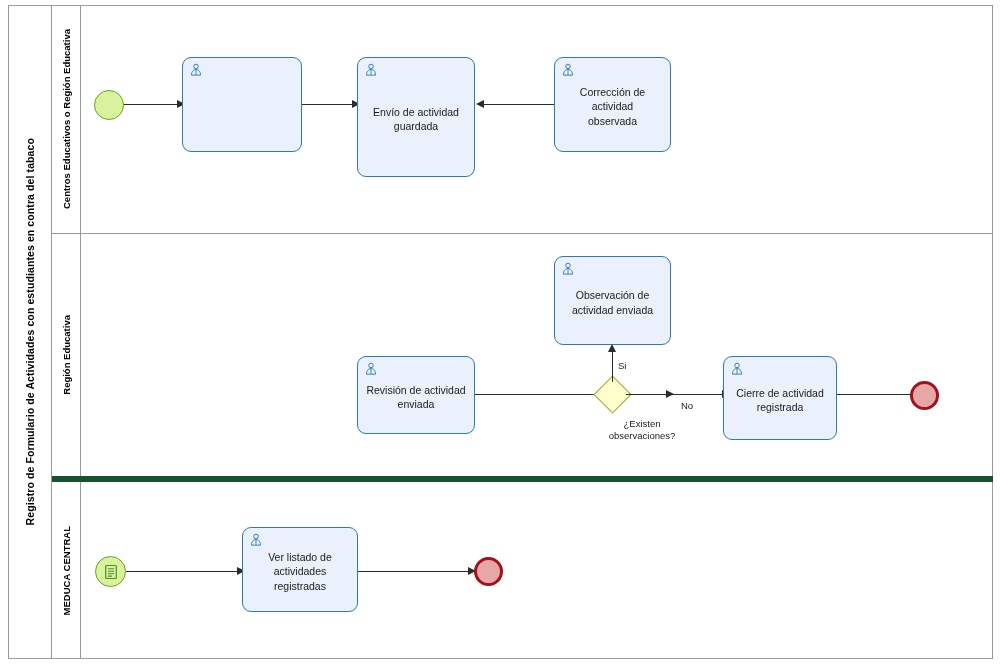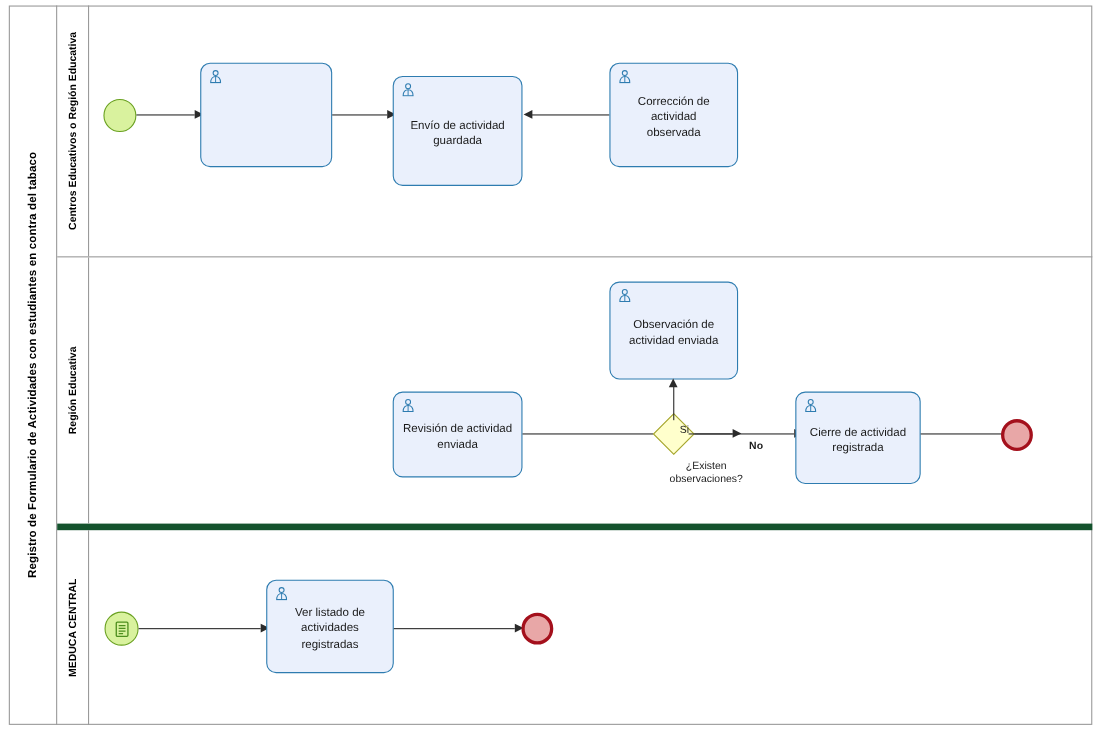--- a/index.html
+++ b/index.html
@@ -188,21 +188,21 @@
         <svg class="task-icon" viewBox="0 0 16 15">
           <circle cx="8" cy="4" r="2.6" fill="none" stroke="#2e7cb0" stroke-width="1.1"></circle>
           <path d="M2.8 14 C2.8 9.5 5.2 7.6 8 7.6 C10.8 7.6 13.2 9.5 13.2 14 Z" fill="none" stroke="#2e7cb0" stroke-width="1.1"></path>
           <path d="M8 7.8 L8 13.6" stroke="#2e7cb0" stroke-width="1"></path>
         </svg>
       </div>
 
       <div class="flow-h" style="left:221px; top:99px; width:50px;"></div>
       <div class="arrow arrow-r" style="left:271px; top:95px;"></div>
 
-      <div class="task" style="left:276px; top:64px; width:118px; height:100px;">
+      <div class="task" style="left:276px; top:52px; width:118px; height:120px;">
         <svg class="task-icon" viewBox="0 0 16 15">
           <circle cx="8" cy="4" r="2.6" fill="none" stroke="#2e7cb0" stroke-width="1.1"></circle>
           <path d="M2.8 14 C2.8 9.5 5.2 7.6 8 7.6 C10.8 7.6 13.2 9.5 13.2 14 Z" fill="none" stroke="#2e7cb0" stroke-width="1.1"></path>
           <path d="M8 7.8 L8 13.6" stroke="#2e7cb0" stroke-width="1"></path>
         </svg>
         <div class="label" style="white-space: pre-line;">Envío de actividad
 guardada</div>
       </div>
 
       <div class="flow-h" style="left:402px; top:99px; width:71px;"></div>
@@ -249,25 +249,25 @@
 
       <div class="flow-h" style="left:394px; top:160px; width:191px;"></div>
       <div class="arrow arrow-r" style="left:585px; top:156px;"></div>
 
       <div class="gateway" style="left:518px; top:147px; width:27px; height:27px;"></div>
       <div class="gw-label" style="left: 494px; top: 184px; width: 76px; white-space: pre-line; margin-left: 29px;">¿Existen
 observaciones?</div>
 
       <div class="flow-v" style="left:531px; top:117px; height:31px;"></div>
       <div class="arrow arrow-u" style="left:527px; top:110px;"></div>
-      <div class="flow-label" style="left:537px; top:126px;margin-top:26px;">Si</div>
+      <div class="flow-label" style="left:537px; top:126px;">Si</div>
 
       <div class="flow-h" style="left:545px; top:160px; width:96px;"></div>
       <div class="arrow arrow-r" style="left:641px; top:156px;"></div>
-      <div class="flow-label" style="left:600px; top:166px;font-weight:bold;">No</div>
+      <div class="flow-label" style="left:600px; top:166px;">No</div>
 
       <div class="task" style="left:642px; top:122px; width:114px; height:84px;">
         <svg class="task-icon" viewBox="0 0 16 15">
           <circle cx="8" cy="4" r="2.6" fill="none" stroke="#2e7cb0" stroke-width="1.1"></circle>
           <path d="M2.8 14 C2.8 9.5 5.2 7.6 8 7.6 C10.8 7.6 13.2 9.5 13.2 14 Z" fill="none" stroke="#2e7cb0" stroke-width="1.1"></path>
           <path d="M8 7.8 L8 13.6" stroke="#2e7cb0" stroke-width="1"></path>
         </svg>
         <div class="label" style="white-space: pre-line;">Cierre de actividad
 registrada</div>
       </div>

